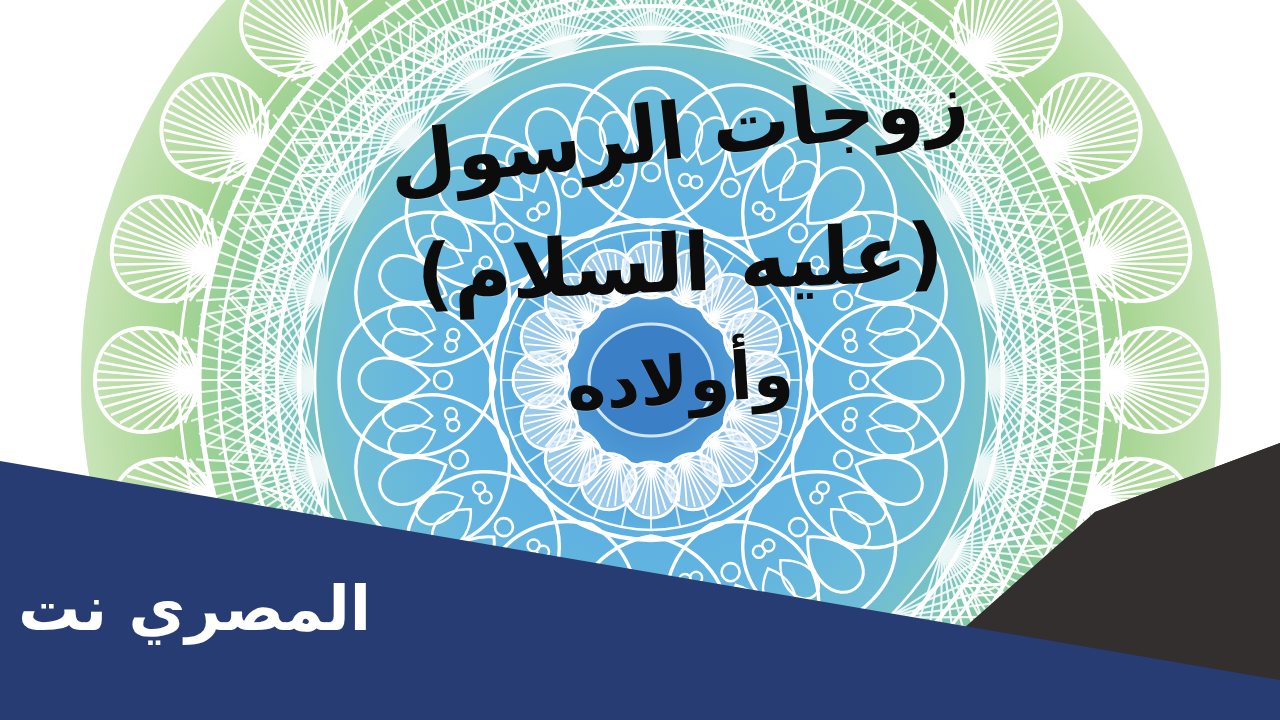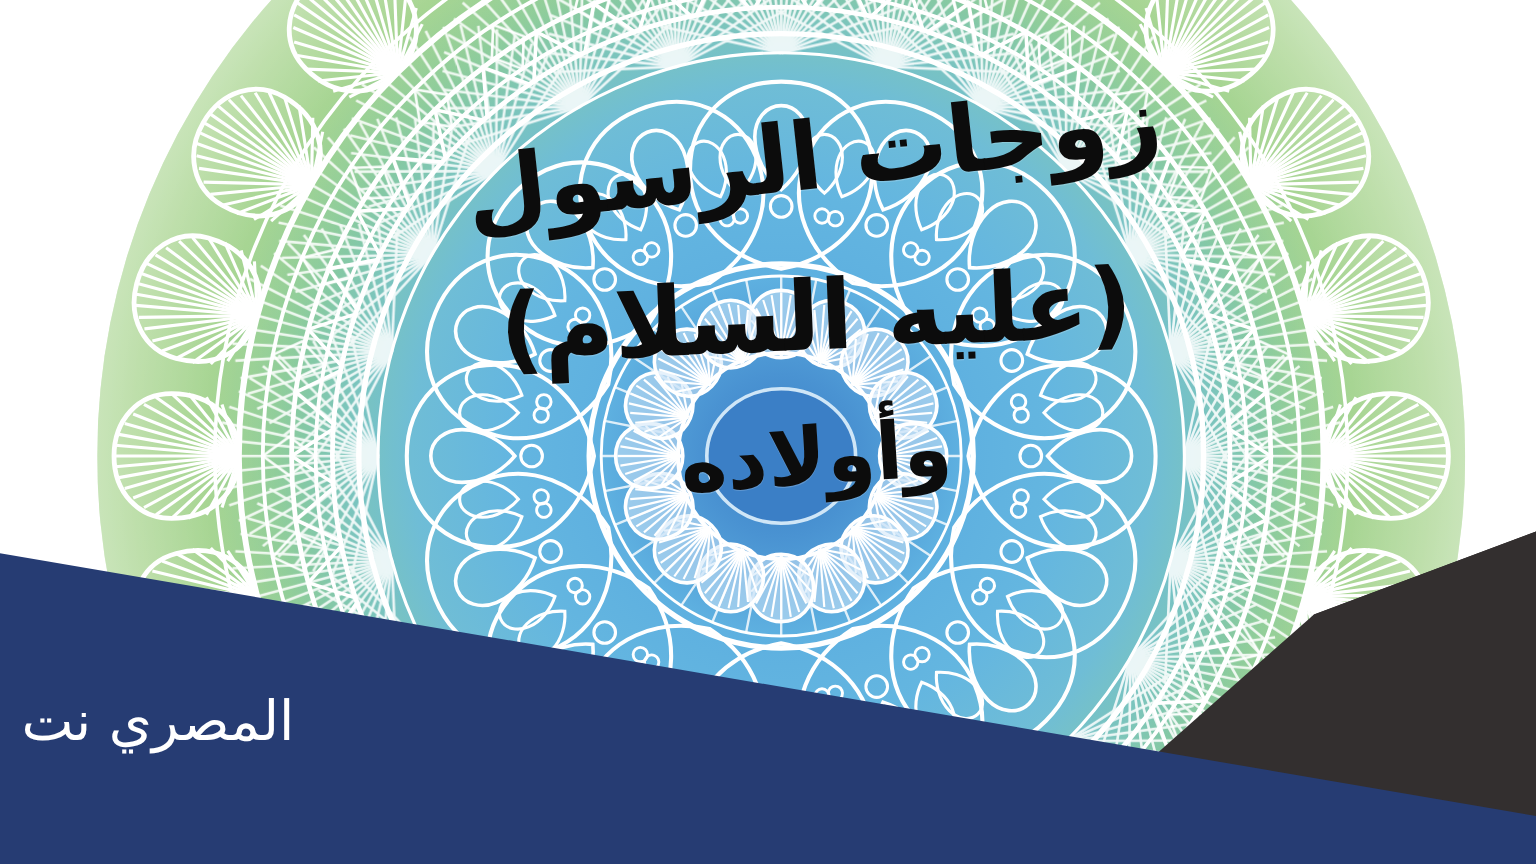--- a/index.html
+++ b/index.html
@@ -53,21 +53,21 @@
     text-align:center;
   }
 
   
   #shapes{position:absolute;left:0;top:0;width:1280px;height:720px;}
 
   
   #watermark{
     position:absolute;left:18px;top:578px;
     color:#ffffff;
-    font-size:46px;font-weight:400;
+    font-size:62px;font-weight:700;
     direction:rtl;unicode-bidi:bidi-override;
     white-space:nowrap;
     letter-spacing:0px;
     line-height:1;
     text-align:center;
   }
 </style>
 </head>
 <body>
 

